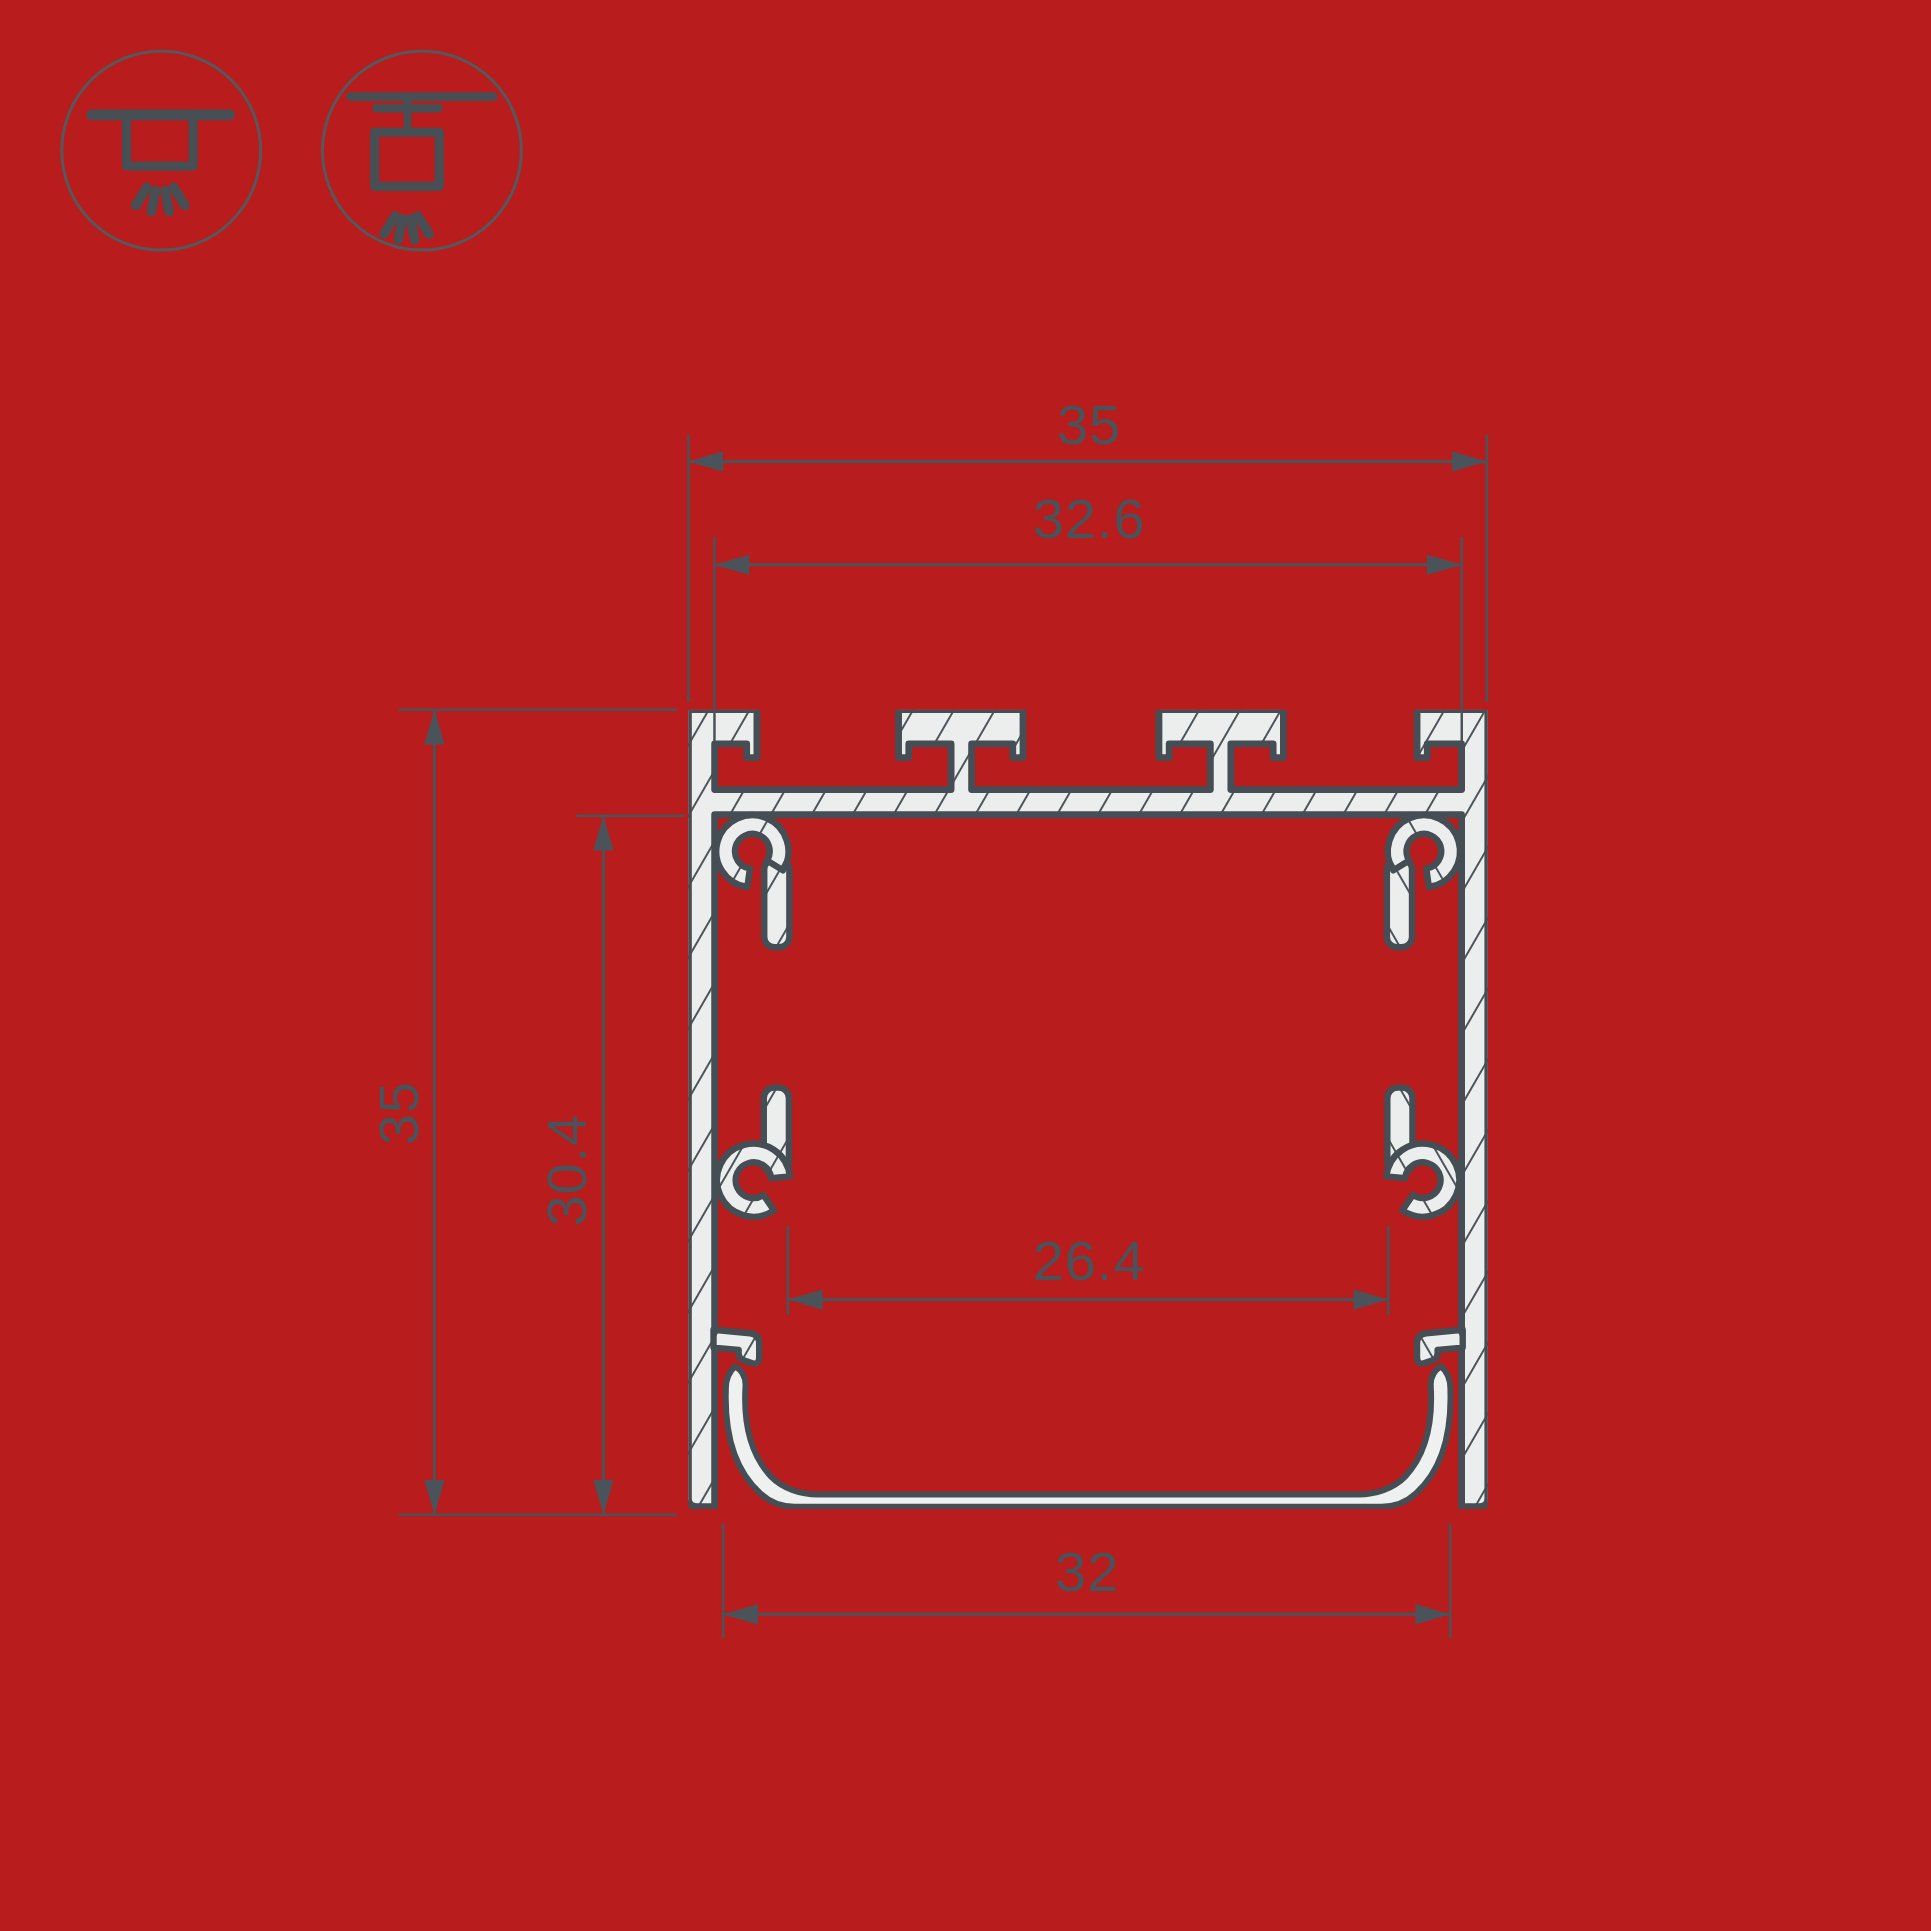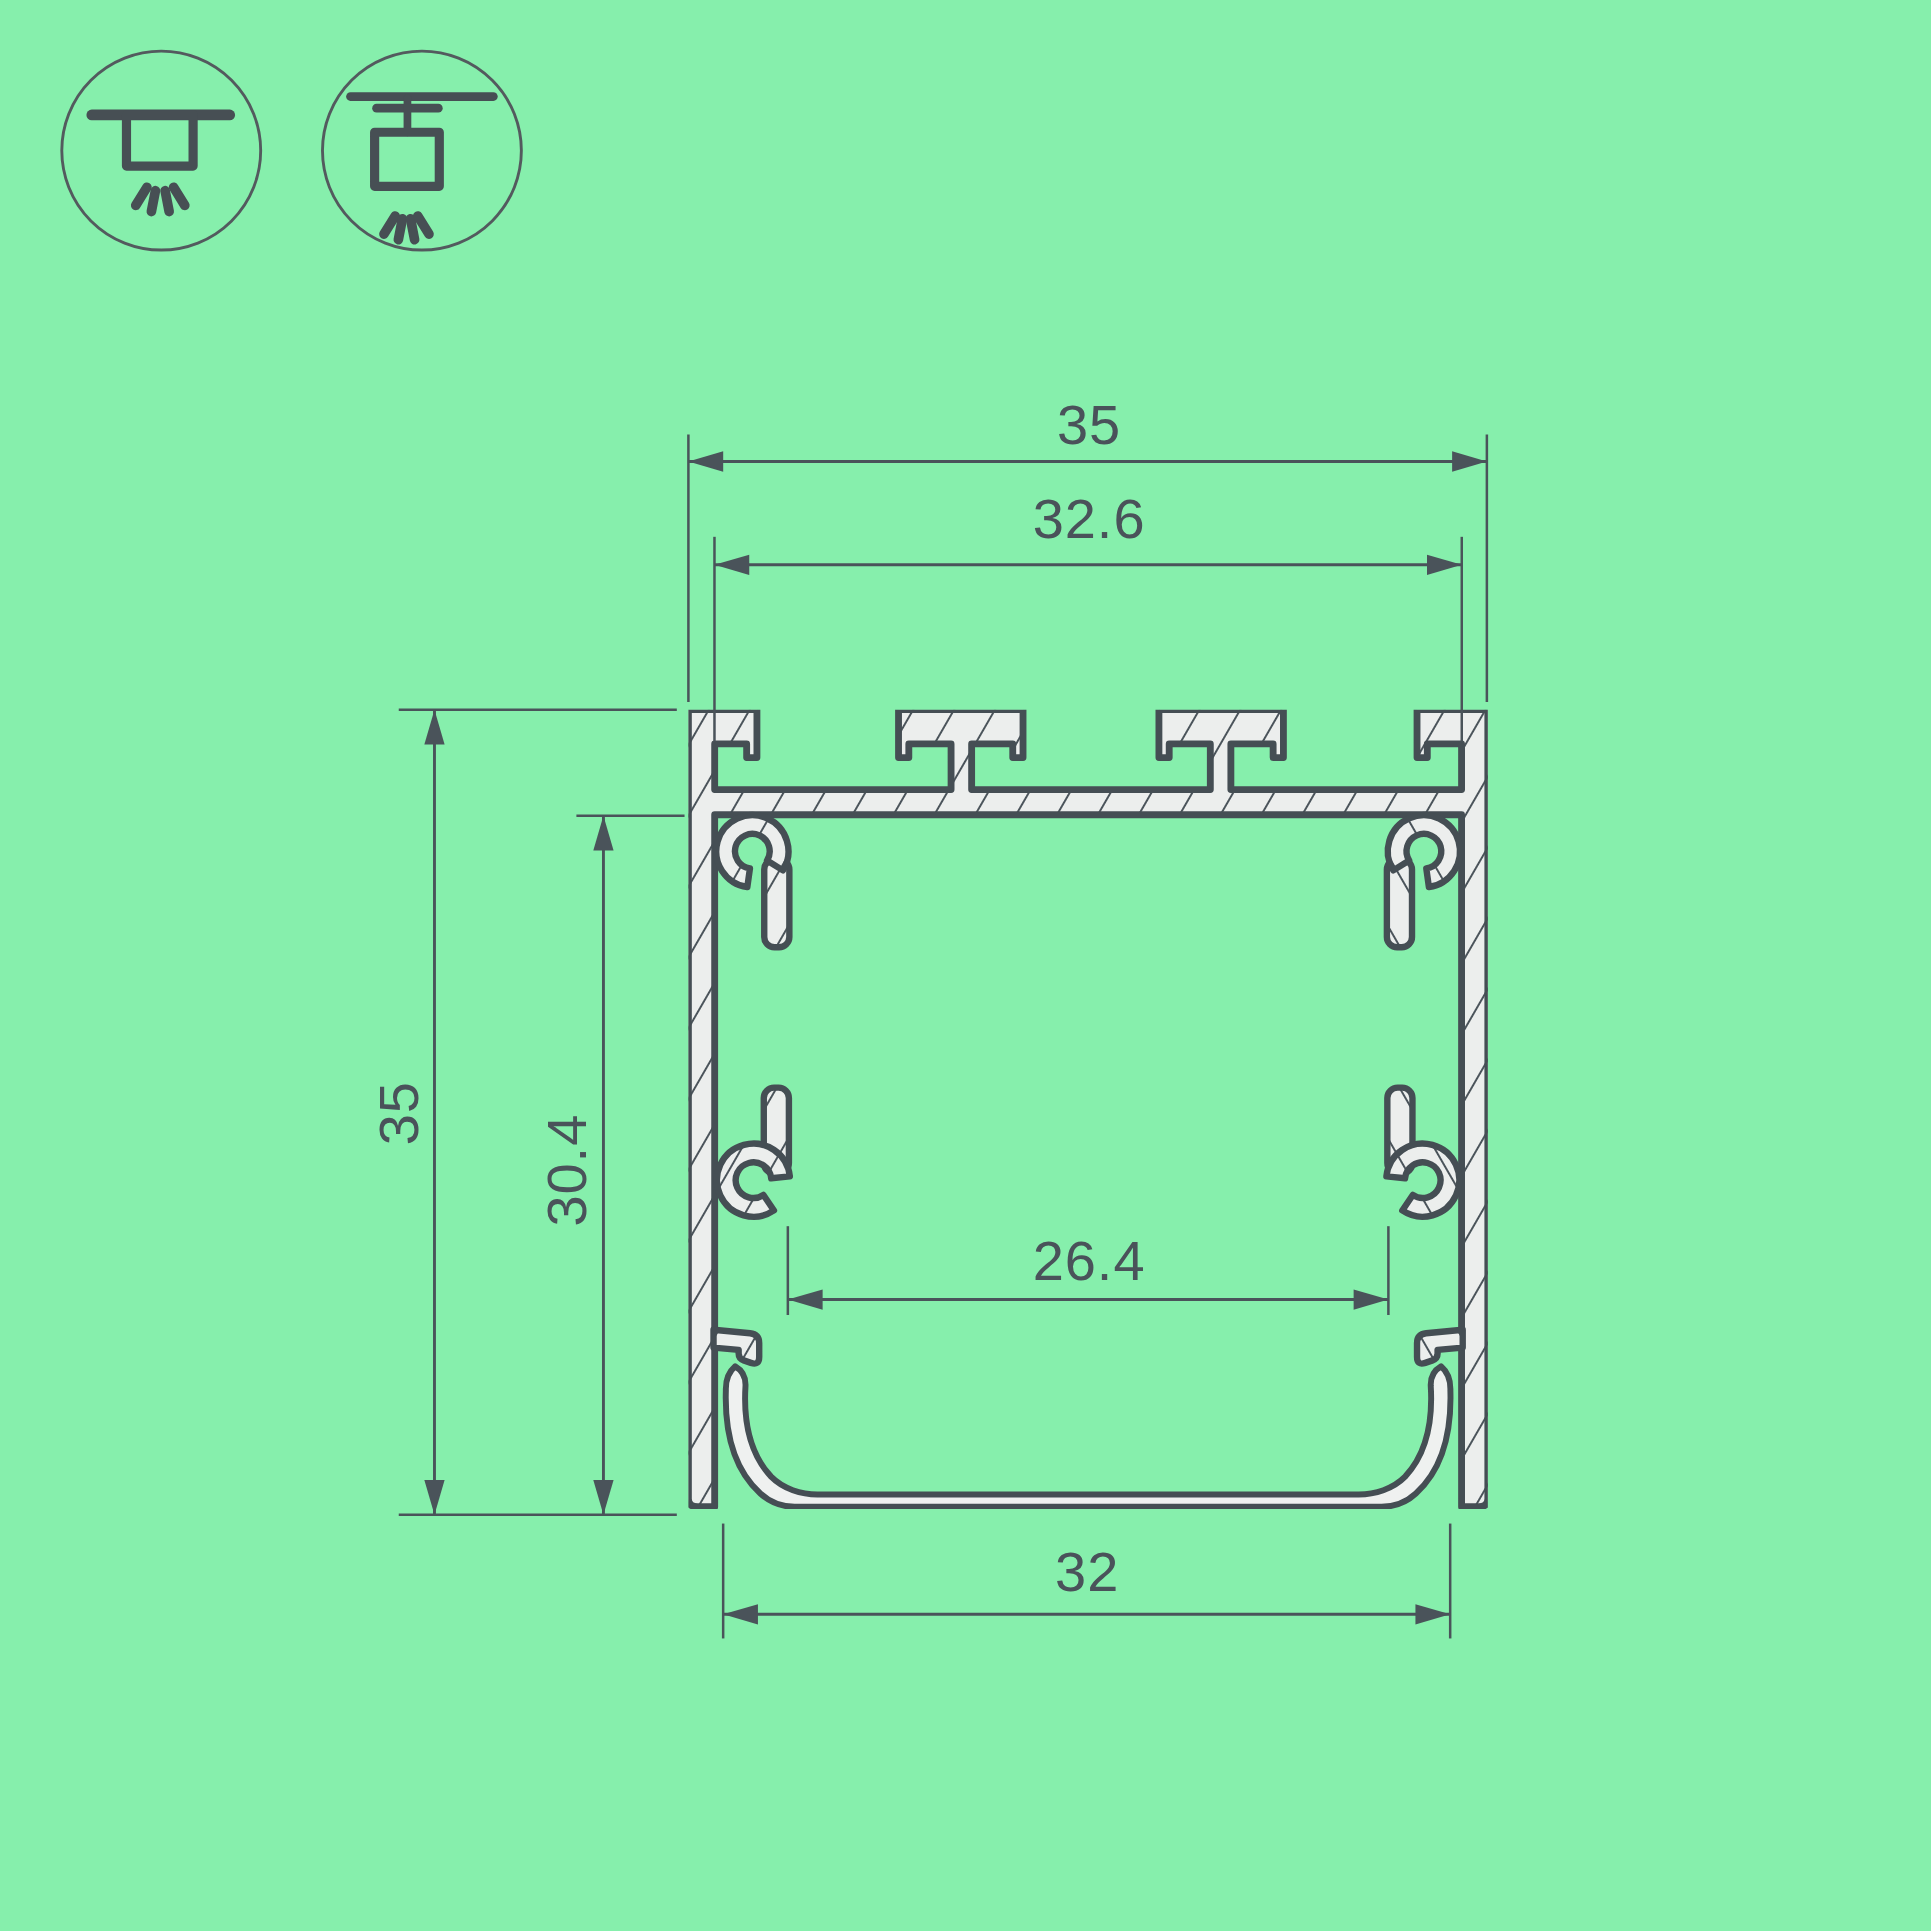--- a/index.html
+++ b/index.html
@@ -1,19 +1,19 @@
 <!DOCTYPE html>
 <html><head>
 <meta charset="utf-8">
 <style>
   html,body{margin:0;padding:0;background:#ffffff;}
   #canvas{
     position:relative;
     width:1931px;height:1931px;
-    background:#86efac;
+    background:#b91c1c;
     font-family:"Liberation Sans", sans-serif;
     overflow:hidden;
   }
   #drawing{position:absolute;left:0;top:0;}
   text.dim{
     fill:#4a525a;
     font-family:"Liberation Sans","DejaVu Sans",sans-serif;
     font-size:58px;
     letter-spacing:1px;
   }

